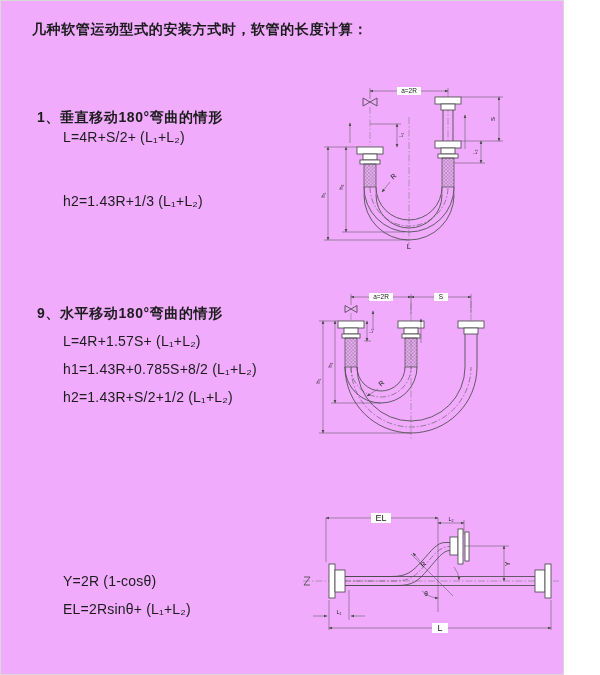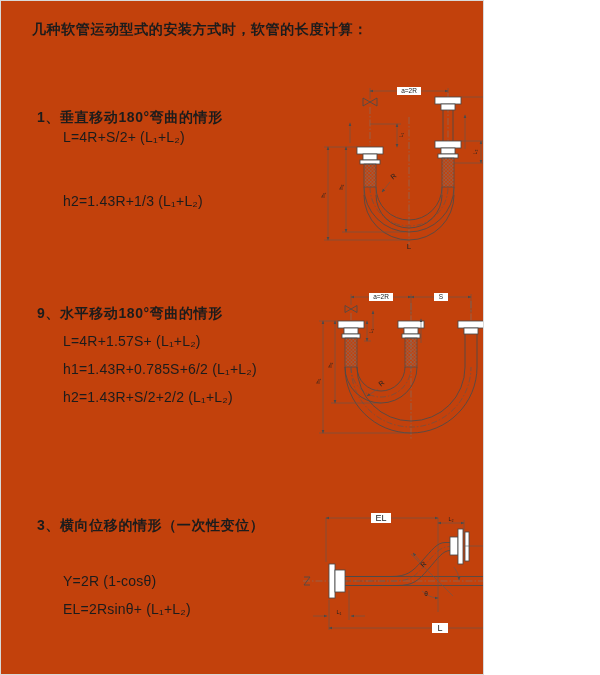--- a/index.html
+++ b/index.html
@@ -1,17 +1,17 @@
 <!DOCTYPE html>
 <html><head>
 <meta charset="utf-8">
 <style>
   *{margin:0;padding:0;box-sizing:border-box}
   html,body{background:#fff}
-  .page{position:relative;width:484px;height:675px;background:#c2410c;border:1px solid #d9d9d9;
+  .page{position:relative;width:564px;height:675px;background:#f0abfc;border:1px solid #d9d9d9;
         font-family:"Liberation Sans","DejaVu Sans",sans-serif;color:#1c1c1c;overflow:hidden}
   .title{position:absolute;left:31px;top:20px;font-size:14px;font-weight:700;letter-spacing:.6px;white-space:nowrap}
   .heading{position:absolute;left:36px;font-size:14px;font-weight:700;letter-spacing:.6px;white-space:nowrap}
   .formula{position:absolute;left:62px;font-size:14px;font-weight:400;letter-spacing:.2px;white-space:nowrap}
   svg{position:absolute;overflow:visible}
   svg text{fill:#222;font-family:"Liberation Sans","DejaVu Sans",sans-serif}
   .o{stroke:#4a4a4a;stroke-width:.85;fill:none}
   .of{stroke:#4a4a4a;stroke-width:.85;fill:#fff}
   .d{stroke:#5a5a5a;stroke-width:.55;fill:none}
   .cl{stroke:#7a7a7a;stroke-width:.55;fill:none;stroke-dasharray:7 2 1.5 2}
@@ -105,22 +105,22 @@
 
       <path class="d" d="M77,107 L69,117" marker-end="url(#m1)"></path>
       <text transform="rotate(-40 82 103)" x="82" y="103" font-size="7" text-anchor="middle">R</text>
 
       <text x="96" y="174" font-size="8" text-anchor="middle">L</text>
     </g>
   </svg>
 
   <div class="heading" style="top:304px">9、水平移动180°弯曲的情形</div>
   <div class="formula" style="top:332px">L=4R+1.57S+ (L₁+L₂)</div>
-  <div class="formula" style="top:360px">h1=1.43R+0.785S+6/2 (L₁+L₂)</div>
-  <div class="formula" style="top:388px">h2=1.43R+S/2+2/2 (L₁+L₂)</div>
+  <div class="formula" style="top:360px">h1=1.43R+0.785S+8/2 (L₁+L₂)</div>
+  <div class="formula" style="top:388px">h2=1.43R+S/2+1/2 (L₁+L₂)</div>
 
   <svg style="left:312px;top:284px" width="215" height="164" viewBox="0 0 215 164">
     <defs>
       <pattern id="hp2" width="3.5" height="3.5" patternUnits="userSpaceOnUse">
         <path d="M0,0 L3.5,3.5 M3.5,0 L0,3.5" stroke="#777" stroke-width="0.45"></path>
       </pattern>
       <marker id="m2" viewBox="0 0 10 10" refX="8.5" refY="5" markerWidth="7" markerHeight="7" orient="auto-start-reverse">
         <path d="M0,1.4 L10,5 L0,8.6 z" fill="#4a4a4a"></path>
       </marker>
     </defs>
@@ -186,21 +186,20 @@
       <text transform="rotate(-90 60 46)" x="60" y="46" font-size="4.8" text-anchor="middle">L₁</text>
 
       <path class="d" d="M60,44 V26" marker-end="url(#m2)"></path>
       <path class="d" d="M108,58 V34" marker-end="url(#m2)"></path>
 
       <path class="d" d="M65,104 L54,111" marker-end="url(#m2)"></path>
       <text transform="rotate(-40 70 100)" x="70" y="100" font-size="7" text-anchor="middle">R</text>
     </g>
   </svg>
 
-  <div class="heading" style="top:516px">3、横向位移的情形（一次性变位）</div>
   <div class="formula" style="top:572px">Y=2R (1-cosθ)</div>
   <div class="formula" style="top:600px">EL=2Rsinθ+ (L₁+L₂)</div>
 
   <svg style="left:300px;top:505px" width="265" height="138" viewBox="0 0 265 138">
     <defs>
       <marker id="m3" viewBox="0 0 10 10" refX="8.5" refY="5" markerWidth="7" markerHeight="7" orient="auto-start-reverse">
         <path d="M0,1.4 L10,5 L0,8.6 z" fill="#4a4a4a"></path>
       </marker>
     </defs>
 

